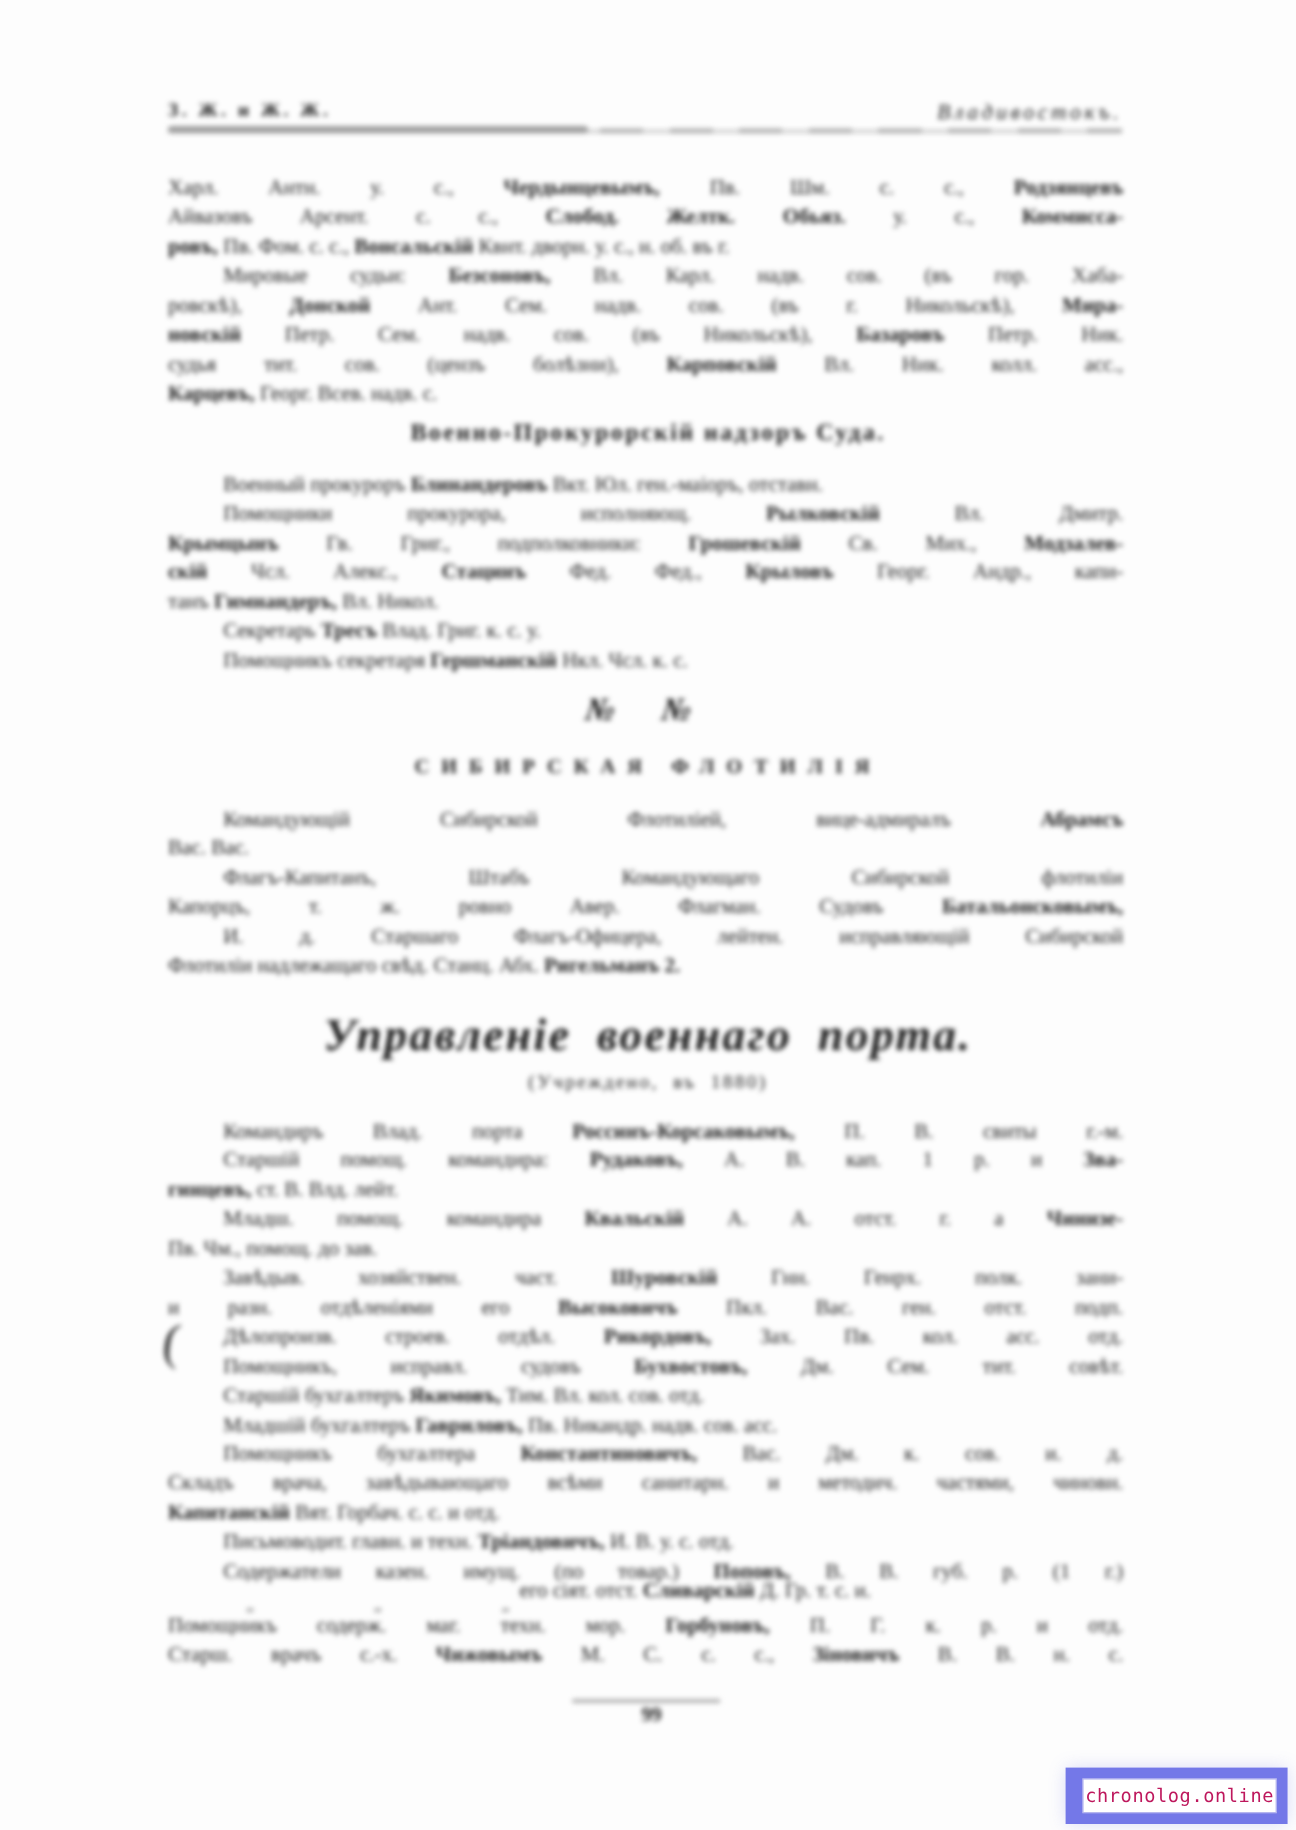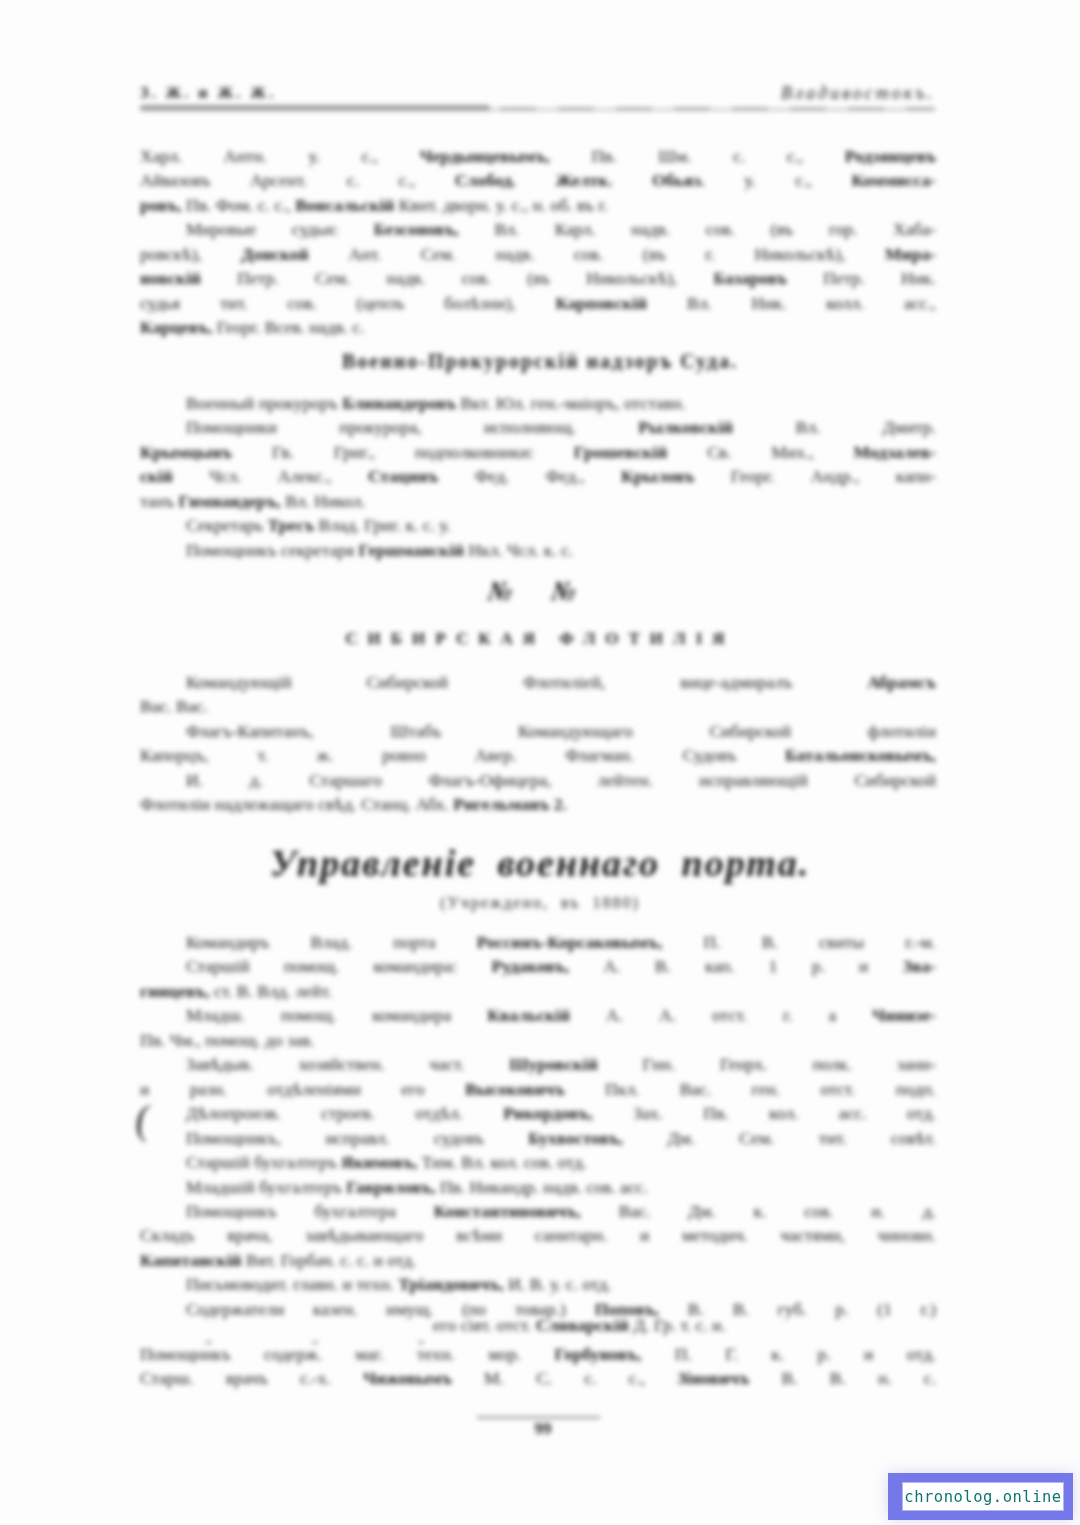--- a/index.html
+++ b/index.html
@@ -119,17 +119,17 @@
         <div class="line jst"><span>Старш. врачъ с.-х. </span><span class="b">Чижовымъ</span><span> М. С. с. с., </span><span class="b">Зіновичъ</span><span> В. В. н. с.</span></div>
       </div>
 
     <div class="abs foot-rule"></div>
     <div class="abs foot-num">99</div>
   </div>
 
   <div class="wm">
     <div class="wm-outer" style="background: rgb(116, 120, 232);"></div>
     <div class="wm-inner">
-      <span class="wm-text" style="color: #0f766e;">chronolog.online</span>
+      <span class="wm-text" style="color: #be185d;">chronolog.online</span>
     </div>
   </div>
 
 </div>
 
 </body></html>

